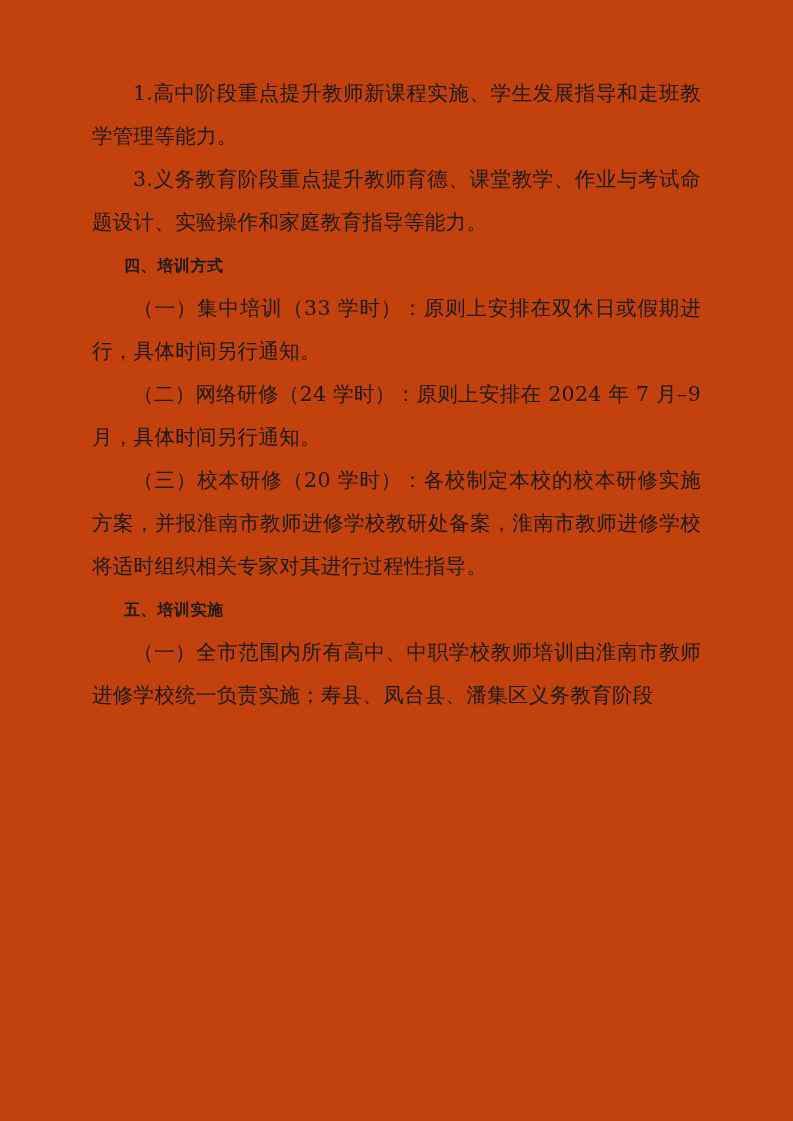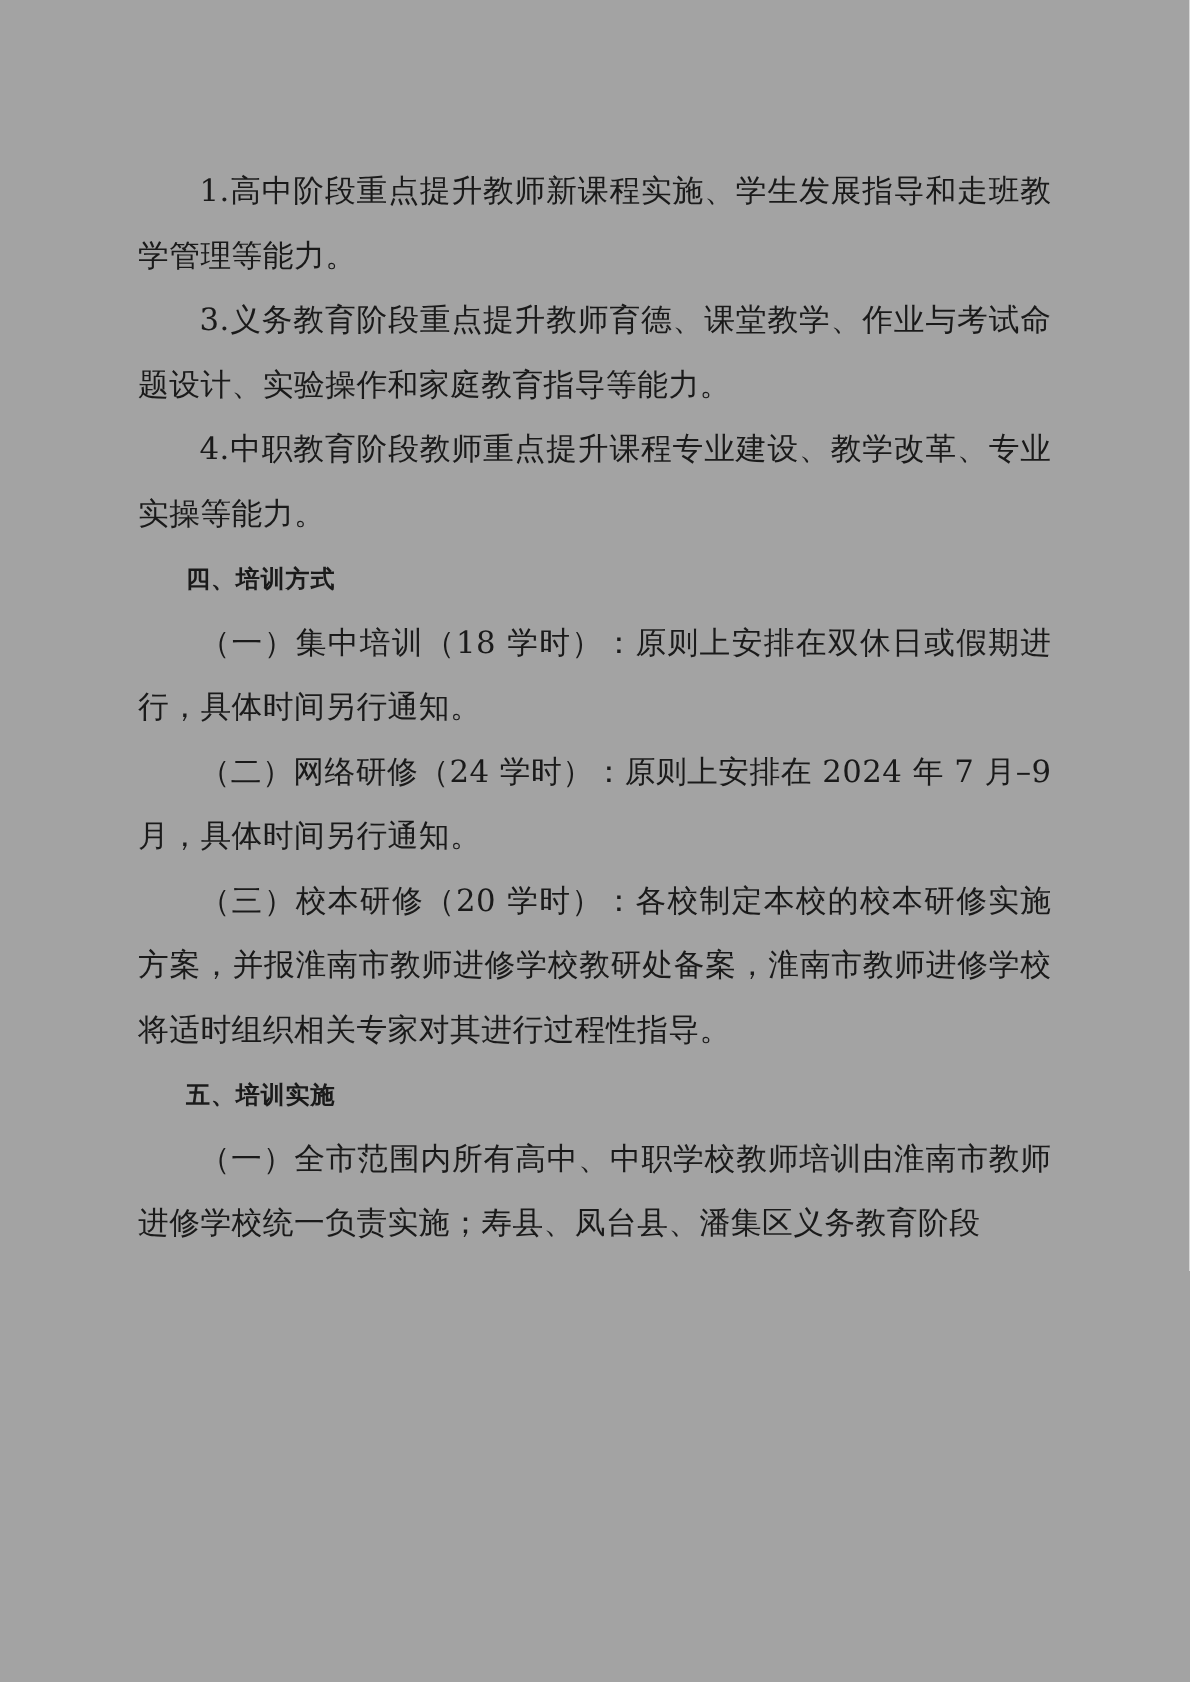--- a/index.html
+++ b/index.html
@@ -11,22 +11,22 @@
     width: 793px;
     height: 1121px;
     font-family: "DejaVu Serif", "Liberation Serif", serif;
     color: #1a1a1a;
   }
   .page {
     position: relative;
     width: 793px;
     height: 1121px;
     box-sizing: border-box;
-    padding: 106px 92px 60px 92px;
-    background: #a3a3a3;
+    padding: 72px 92px 60px 92px;
+    background: #c2410c;
   }
   .doc-body {
     font-size: 20.5px;
     line-height: 43px;
     letter-spacing: 0.3px;
     text-align: justify;
     text-justify: inter-ideograph;
   }
   p {
     margin: 0;
@@ -42,21 +42,20 @@
     letter-spacing: 0.6px;
   }
 </style>
 </head>
 <body>
 
 <div class="page">
   <div class="doc-body" id="doc-body">
       <p class="para">1.高中阶段重点提升教师新课程实施、学生发展指导和走班教学管理等能力。</p>
       <p class="para">3.义务教育阶段重点提升教师育德、课堂教学、作业与考试命题设计、实验操作和家庭教育指导等能力。</p>
-      <p class="para">4.中职教育阶段教师重点提升课程专业建设、教学改革、专业实操等能力。</p>
       <p class="heading">四、培训方式</p>
-      <p class="para">（一）集中培训（18 学时）：原则上安排在双休日或假期进行，具体时间另行通知。</p>
+      <p class="para">（一）集中培训（33 学时）：原则上安排在双休日或假期进行，具体时间另行通知。</p>
       <p class="para">（二）网络研修（24 学时）：原则上安排在 2024 年 7 月–9 月，具体时间另行通知。</p>
       <p class="para">（三）校本研修（20 学时）：各校制定本校的校本研修实施方案，并报淮南市教师进修学校教研处备案，淮南市教师进修学校将适时组织相关专家对其进行过程性指导。</p>
       <p class="heading">五、培训实施</p>
       <p class="para">（一）全市范围内所有高中、中职学校教师培训由淮南市教师进修学校统一负责实施；寿县、凤台县、潘集区义务教育阶段</p>
     </div>
 </div>
 
 </body></html>

